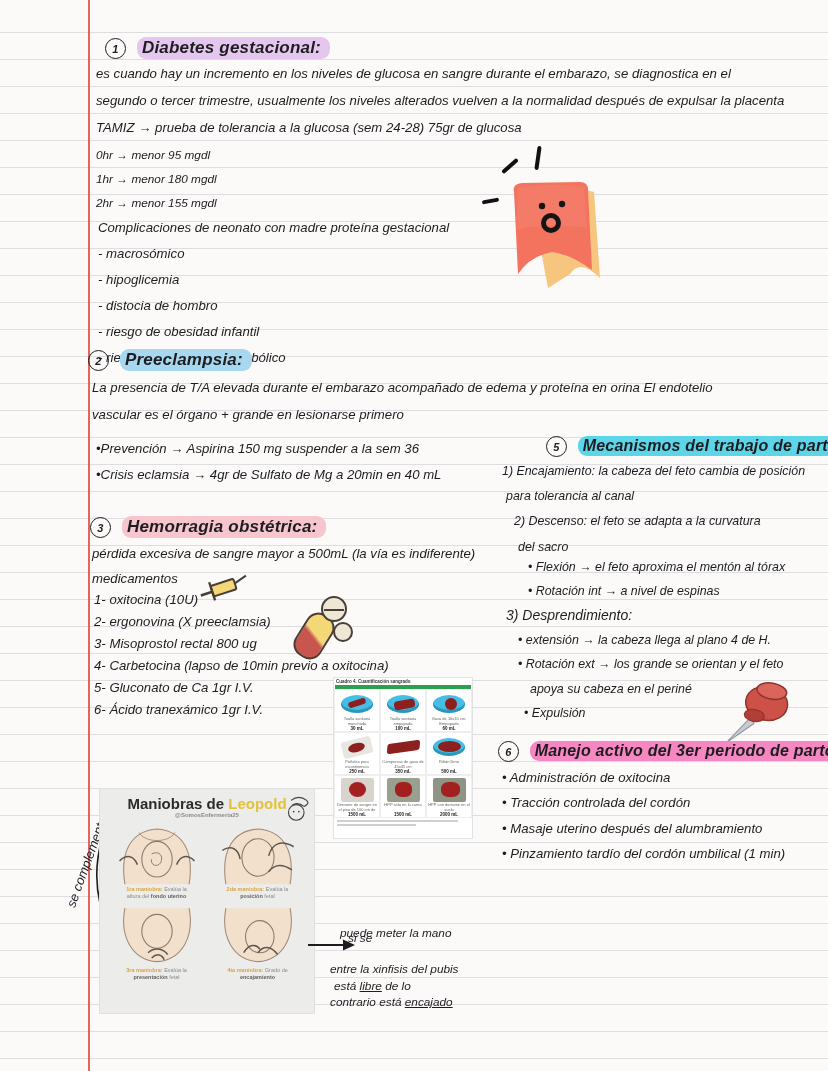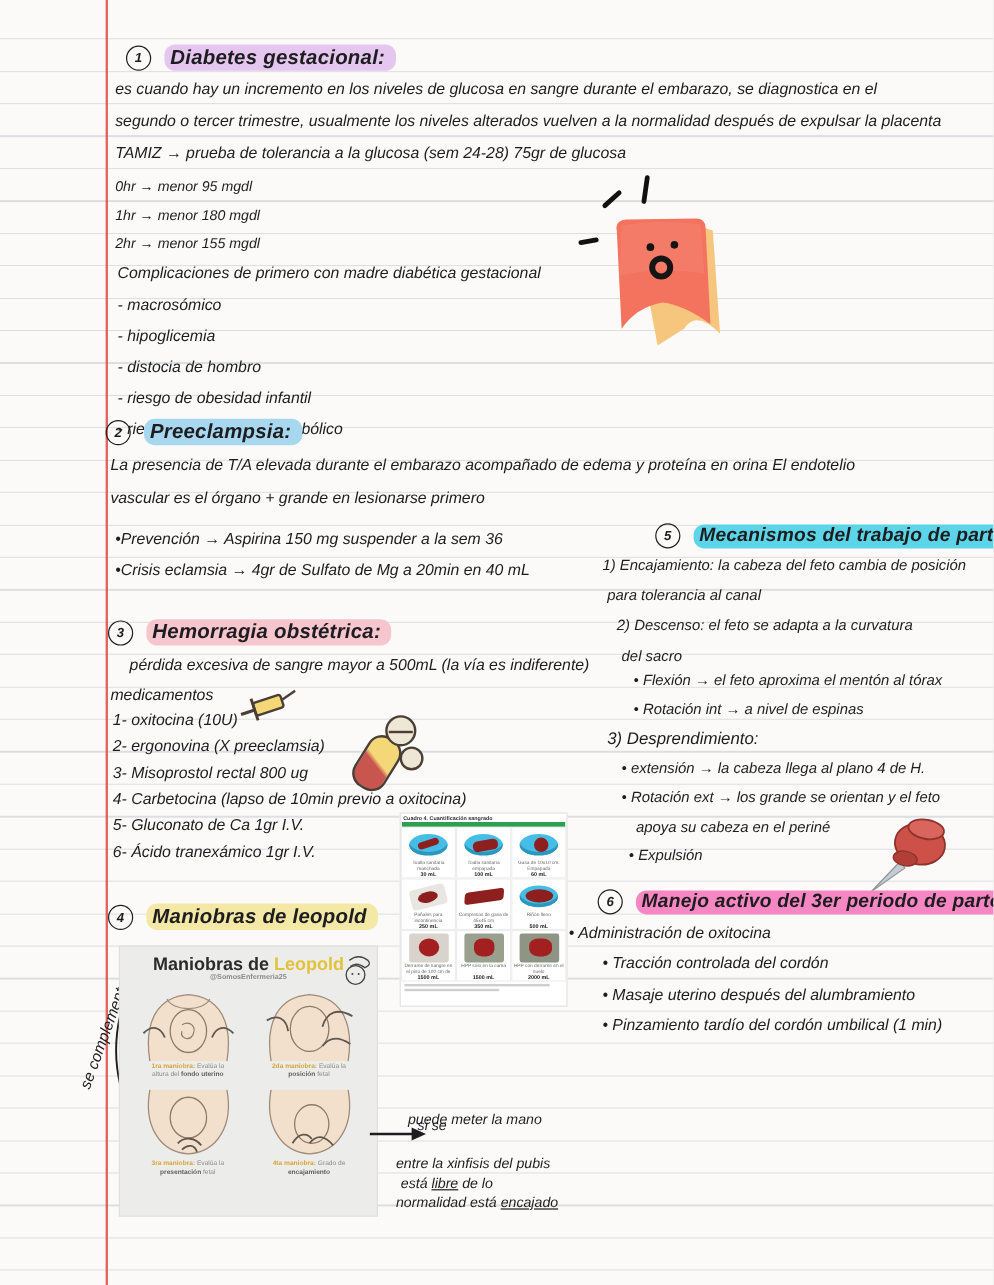--- a/index.html
+++ b/index.html
@@ -81,21 +81,21 @@
   <div class="line hw sec-title" style="left:105px;top:38px;">
     <span class="cnum">1</span>
     <span class="hl hl-diabetes">Diabetes gestacional:</span>
   </div>
   <div class="line hw body-txt" style="left:96px;top:66px;">es cuando hay un incremento en los niveles de glucosa en sangre durante el embarazo, se diagnostica en el</div>
   <div class="line hw body-txt" style="left:96px;top:93px;">segundo o tercer trimestre, usualmente los niveles alterados vuelven a la normalidad después de expulsar la placenta</div>
   <div class="line hw body-txt" style="left:96px;top:120px;">TAMIZ → prueba de tolerancia a la glucosa (sem 24-28) 75gr de glucosa</div>
   <div class="line hw small-txt" style="left:96px;top:148px;">0hr → menor 95 mgdl</div>
   <div class="line hw small-txt" style="left:96px;top:172px;">1hr → menor 180 mgdl</div>
   <div class="line hw small-txt" style="left:96px;top:196px;">2hr → menor 155 mgdl</div>
-  <div class="line hw body-txt" style="left:98px;top:202px;margin-top:18px;">Complicaciones de primero con madre diabética gestacional</div>
+  <div class="line hw body-txt" style="left:98px;top:202px;margin-top:18px;">Complicaciones de neonato con madre proteína gestacional</div>
   <div class="line hw body-txt" style="left:98px;top:228px;margin-top:18px;">- macrosómico</div>
   <div class="line hw body-txt" style="left:98px;top:254px;margin-top:18px;">- hipoglicemia</div>
   <div class="line hw body-txt" style="left:98px;top:280px;margin-top:18px;">- distocia de hombro</div>
   <div class="line hw body-txt" style="left:98px;top:306px;margin-top:18px;">- riesgo de obesidad infantil</div>
   <div class="line hw body-txt" style="left:98px;top:332px;margin-top:18px;">- riesgo de sindrome metabólico</div>
 
   <div style="position:absolute;left:500px;top:178px;width:110px;height:112px;">
     <svg width="110" height="112" viewBox="0 0 110 112">
       <path d="M30,14 Q70,6 94,14 L100,100 Q80,80 70,96 L48,110 Z" fill="#f6c67e"></path>
       <path d="M14,14 Q12,6 22,5 L80,4 Q88,4 88,12 L92,92 Q70,76 52,74 Q30,78 18,96 Z" fill="#f3735f"></path>
@@ -115,21 +115,21 @@
   </div>
   <div class="line hw body-txt" style="left:92px;top:380px;">La presencia de T/A elevada durante el embarazo acompañado de edema y proteína en orina El endotelio</div>
   <div class="line hw body-txt" style="left:92px;top:407px;">vascular es el órgano + grande en lesionarse primero</div>
   <div class="line hw body-txt" style="left:96px;top:441px;">•Prevención → Aspirina 150 mg suspender a la sem 36</div>
   <div class="line hw body-txt" style="left:96px;top:467px;">•Crisis eclamsia → 4gr de Sulfato de Mg a 20min en 40 mL</div>
 
   <div class="line hw sec-title" style="left:90px;top:517px;">
     <span class="cnum">3</span>
     <span class="hl hl-hemorragia">Hemorragia obstétrica:</span>
   </div>
-  <div class="line hw body-txt" style="left:108px;top:546px;">pérdida excesiva de sangre mayor a 500mL (la vía es indiferente)</div>
+  <div class="line hw body-txt" style="left:92px;top:546px;">pérdida excesiva de sangre mayor a 500mL (la vía es indiferente)</div>
   <div class="line hw body-txt" style="left:92px;top:571px;">medicamentos</div>
   <div class="line hw body-txt" style="left:94px;top:592px;">1- oxitocina (10U)</div>
   <div class="line hw body-txt" style="left:94px;top:614px;">2- ergonovina (X preeclamsia)</div>
   <div class="line hw body-txt" style="left:94px;top:636px;">3- Misoprostol rectal 800 ug</div>
   <div class="line hw body-txt" style="left:94px;top:658px;">4- Carbetocina (lapso de 10min previo a oxitocina)</div>
   <div class="line hw body-txt" style="left:94px;top:680px;">5- Gluconato de Ca 1gr I.V.</div>
   <div class="line hw body-txt" style="left:94px;top:702px;">6- Ácido tranexámico 1gr I.V.</div>
 
   <div style="position:absolute;left:198px;top:574px;width:52px;height:30px;">
     <svg width="52" height="30" viewBox="0 0 52 30">
@@ -228,24 +228,20 @@
         <div class="c-label">HPP con derrame en el suelo</div>
         <div class="c-vol">2000 mL</div>
       </div>
     </div>
     <div class="c-foot">
         <div style="width:92%;"></div>
         <div style="width:60%;"></div>
       </div>
   </div>
 
-  <div class="line hw sec-title" style="left:90px;top:754px;">
-    <span class="cnum">4</span>
-    <span class="hl hl-leopold">Maniobras de leopold</span>
-  </div>
 
   <div class="vertical-note hw">se complementan</div>
   <svg style="position:absolute;left:84px;top:796px;" width="52" height="150" viewBox="0 0 52 150">
     <path d="M34,6 Q-4,72 26,136" fill="none" stroke="#1d1d20" stroke-width="1.6"></path>
     <polygon points="26,136 18,128 30,126" fill="#1d1d20" transform="rotate(40 26 136)"></polygon>
   </svg>
 
   <div id="leopold-card">
     <div class="lc-title">
       <span>Maniobras de</span>
@@ -318,21 +314,21 @@
     <line x1="0" y1="7" x2="36" y2="7" stroke="#1d1d20" stroke-width="2"></line>
     <polygon points="35,1.5 47,7 35,12.5" fill="#1d1d20"></polygon>
   </svg>
   <div class="line hw small-txt" style="left:348px;top:931px;">si se</div>
   <div class="line hw small-txt" style="left:340px;top:926px;">puede meter la mano</div>
   <div class="line hw small-txt" style="left:330px;top:962px;">entre la xinfisis del pubis</div>
   <div class="line hw small-txt" style="left:334px;top:979px;">
     <span>está </span><span class="u">libre</span><span> de lo</span>
   </div>
   <div class="line hw small-txt" style="left:330px;top:995px;">
-    <span>normalidad está </span><span class="u">encajado</span>
+    <span>contrario está </span><span class="u">encajado</span>
   </div>
 
   <div class="line hw sec-title" style="left:498px;top:436px;font-size:16px;padding-left:48px;">
     <span class="cnum">5</span>
     <span class="hl hl-mecanismos">Mecanismos del trabajo de parto</span>
   </div>
   <div class="line hw right-txt" style="left:502px;top:464px;">1) Encajamiento: la cabeza del feto cambia de posición</div>
   <div class="line hw right-txt" style="left:506px;top:489px;">para tolerancia al canal</div>
   <div class="line hw right-txt" style="left:514px;top:514px;">2) Descenso: el feto se adapta a la curvatura</div>
   <div class="line hw right-txt" style="left:518px;top:540px;">del sacro</div>
@@ -352,18 +348,18 @@
         <ellipse cx="46" cy="17" rx="15" ry="8" fill="#da655c" stroke="#8e332c" stroke-width="1.5"></ellipse>
         <ellipse cx="33" cy="44" rx="10" ry="6" fill="#b23f37" stroke="#8e332c" stroke-width="1.2"></ellipse>
       </g>
     </svg>
   </div>
 
   <div class="line hw sec-title" style="left:498px;top:741px;font-size:16px;">
     <span class="cnum">6</span>
     <span class="hl hl-manejo">Manejo activo del 3er periodo de parto</span>
   </div>
-  <div class="line hw body-txt" style="left:474px;top:770px;">• Administración de oxitocina</div>
+  <div class="line hw body-txt" style="left:502px;top:770px;">• Administración de oxitocina</div>
   <div class="line hw body-txt" style="left:502px;top:795px;text-align:center;">• Tracción controlada del cordón</div>
   <div class="line hw body-txt" style="left:502px;top:821px;">• Masaje uterino después del alumbramiento</div>
   <div class="line hw body-txt" style="left:502px;top:846px;">• Pinzamiento tardío del cordón umbilical (1 min)</div>
 
 </div>
 
 </body></html>

